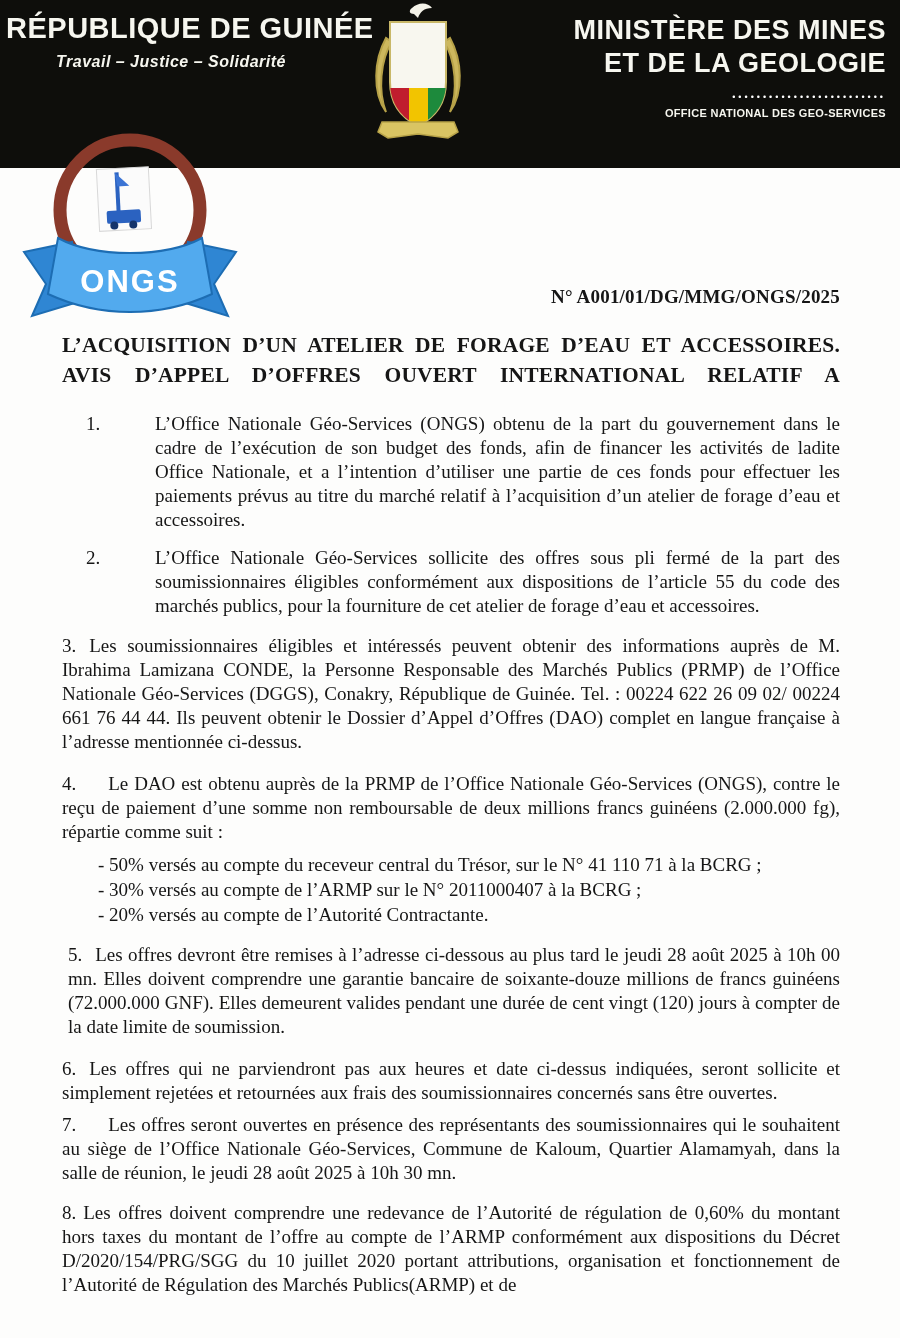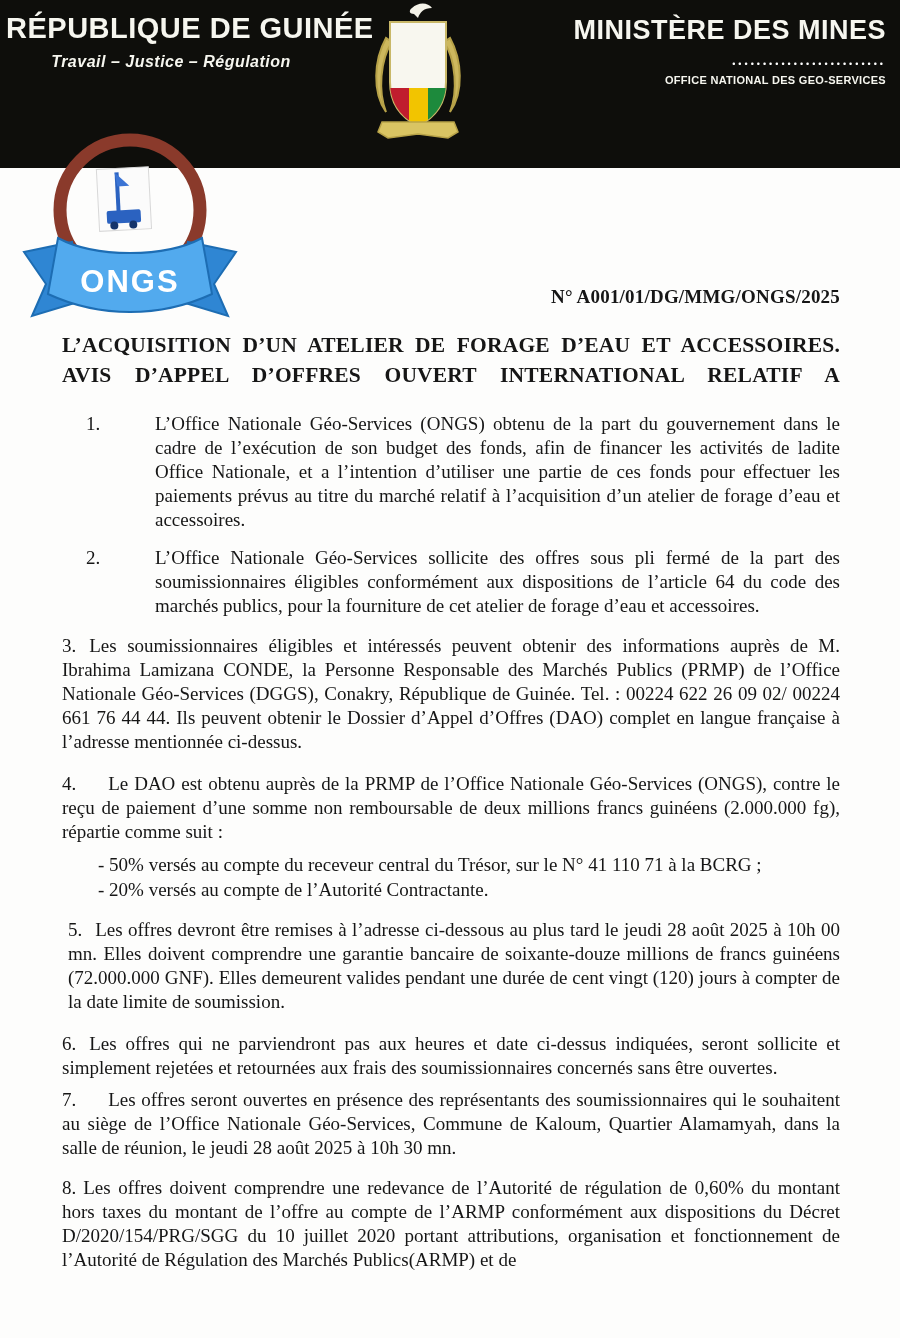--- a/index.html
+++ b/index.html
@@ -43,21 +43,21 @@
   .indent1{padding-left:6px;text-indent:0;}
 </style>
 </head>
 <body>
 
 <div class="page">
 
   <header class="band">
     <div class="band-left">
       <div class="republic">RÉPUBLIQUE DE GUINÉE</div>
-      <div class="motto">Travail – Justice – Régulation</div>
+      <div class="motto">Travail – Justice – Solidarité</div>
     </div>
 
     <div class="band-emblem">
       <svg width="112" height="150" viewBox="0 0 112 150" xmlns="http://www.w3.org/2000/svg">
 
         <path d="M24,38 C12,60 10,92 24,112 C16,92 18,60 30,42 Z" fill="#cdb85e" stroke="#b7a248" stroke-width="2"></path>
         <path d="M88,38 C100,60 102,92 88,112 C96,92 94,60 82,42 Z" fill="#cdb85e" stroke="#b7a248" stroke-width="2"></path>
 
         <path d="M50,8 C56,2 66,2 70,8 C62,8 58,12 56,18 L52,14 C48,14 46,11 50,8 Z" fill="#f4f2e8"></path>
 
@@ -70,20 +70,21 @@
           <rect x="47" y="88" width="19" height="40" fill="#f2c400"></rect>
           <rect x="66" y="88" width="19" height="40" fill="#1d8a3c"></rect>
         </g>
 
         <path d="M20,122 L92,122 L96,132 L86,138 L56,134 L26,138 L16,132 Z" fill="#d9c463" stroke="#b7a248" stroke-width="1.5"></path>
       </svg>
     </div>
 
     <div class="band-right">
       <div class="ministry">MINISTÈRE DES MINES</div>
+      <div class="ministry">ET DE LA GEOLOGIE</div>
       <div class="dots">•••••••••••••••••••••••••</div>
       <div class="office">OFFICE NATIONAL DES GEO-SERVICES</div>
     </div>
   </header>
 
   <div class="logo">
     <svg width="220" height="215" viewBox="0 0 220 215" xmlns="http://www.w3.org/2000/svg">
 
       <circle cx="110" cy="80" r="70" fill="none" stroke="#8a3a2b" stroke-width="13"></circle>
 
@@ -114,33 +115,34 @@
       <div class="tline">AVIS D’APPEL D’OFFRES OUVERT INTERNATIONAL RELATIF A</div>
     </h1>
 
     <div class="para hang mt-a">
       <span class="num">1.</span>
       <span class="ptext">L’Office Nationale Géo-Services (ONGS) obtenu de la part du gouvernement dans le cadre de l’exécution de son budget des fonds, afin de financer les activités de ladite Office Nationale, et a l’intention d’utiliser une partie de ces fonds pour effectuer les paiements prévus au titre du marché relatif à l’acquisition d’un atelier de forage d’eau et accessoires.</span>
     </div>
 
     <div class="para hang mt-b">
       <span class="num">2.</span>
-      <span class="ptext">L’Office Nationale Géo-Services sollicite des offres sous pli fermé de la part des soumissionnaires éligibles conformément aux dispositions de l’article 64 du code des marchés publics, pour la fourniture de cet atelier de forage d’eau et accessoires.</span>
+      <span class="ptext">L’Office Nationale Géo-Services sollicite des offres sous pli fermé de la part des soumissionnaires éligibles conformément aux dispositions de l’article 55 du code des marchés publics, pour la fourniture de cet atelier de forage d’eau et accessoires.</span>
     </div>
 
     <div class="para mt-c">
       <span class="inum gap-sm">3.</span><span>Les soumissionnaires éligibles et intéressés peuvent obtenir des informations auprès de M. Ibrahima Lamizana CONDE, la Personne Responsable des Marchés Publics (PRMP) de l’Office Nationale Géo-Services (DGGS), Conakry, République de Guinée. Tel. : 00224 622 26 09 02/ 00224 661 76 44 44. Ils peuvent obtenir le Dossier d’Appel d’Offres (DAO) complet en langue française à l’adresse mentionnée ci-dessus.</span>
     </div>
 
     <div class="para mt-d">
       <span class="inum gap-lg">4.</span><span>Le DAO est obtenu auprès de la PRMP de l’Office Nationale Géo-Services (ONGS), contre le reçu de paiement d’une somme non remboursable de deux millions francs guinéens (2.000.000 fg), répartie comme suit :</span>
     </div>
 
     <div class="bullets">
       <div>- 50% versés au compte du receveur central du Trésor, sur le N° 41 110 71 à la BCRG ;</div>
+      <div>- 30% versés au compte de l’ARMP sur le N° 2011000407 à la BCRG ;</div>
       <div>- 20% versés au compte de l’Autorité Contractante.</div>
     </div>
 
     <div class="para mt-c indent1">
       <span class="inum gap-sm">5.</span><span>Les offres devront être remises à l’adresse ci-dessous au plus tard le jeudi 28 août 2025 à 10h 00 mn. Elles doivent comprendre une garantie bancaire de soixante-douze millions de francs guinéens (72.000.000 GNF). Elles demeurent valides pendant une durée de cent vingt (120) jours à compter de la date limite de soumission.</span>
     </div>
 
     <div class="para mt-d">
       <span class="inum gap-sm">6.</span><span>Les offres qui ne parviendront pas aux heures et date ci-dessus indiquées, seront sollicite et simplement rejetées et retournées aux frais des soumissionnaires concernés sans être ouvertes.</span>
     </div>

